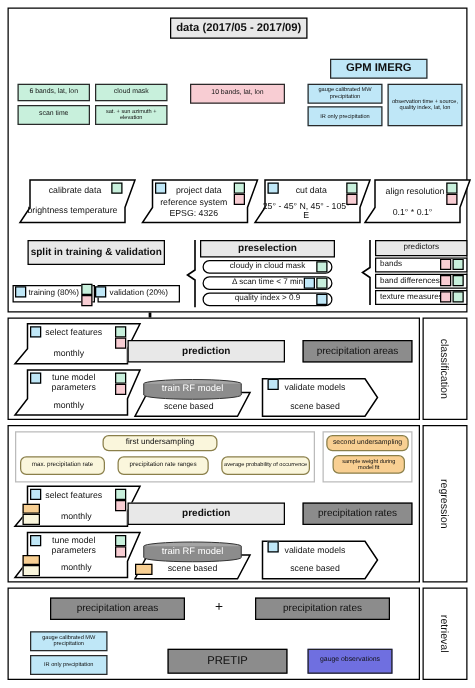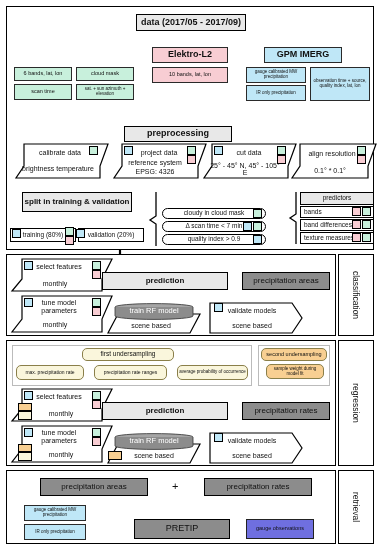--- a/index.html
+++ b/index.html
@@ -114,29 +114,27 @@
 
   <div class="sec" style="left:6px;top:6px;width:368px;height:244px;"></div>
 
   <div class="box grey bold t9" style="left:136px;top:14px;width:110px;height:17px;">data (2017/05 - 2017/09)</div>
 
   <div class="box grn t55" style="left:14px;top:67px;width:58px;height:14px;">6 bands, lat, lon</div>
   <div class="box grn t55" style="left:76px;top:67px;width:58px;height:14px;">cloud mask</div>
   <div class="box grn t55" style="left:14px;top:84px;width:58px;height:16px;">scan time</div>
   <div class="box grn t45" style="left:76px;top:84px;width:58px;height:16px;">sat. + sun azimuth + elevation</div>
 
-  <div class="box pnk bold t9" style="left:152px;top:47px;width:76px;height:16px;">Elektro-L2</div>
   <div class="box pnk t55" style="left:152px;top:67px;width:76px;height:16px;">10 bands, lat, lon</div>
 
   <div class="box blu bold t9" style="left:264px;top:47px;width:78px;height:16px;">GPM IMERG</div>
   <div class="box blu t45" style="left:246px;top:67px;width:60px;height:16px;">gauge calibrated MW precipitation</div>
   <div class="box blu t45" style="left:246px;top:85px;width:60px;height:16px;">IR only precipitation</div>
   <div class="box blu t45" style="left:310px;top:67px;width:60px;height:34px;">observation time + source, quality index, lat, lon</div>
 
-  <div class="box grey bold t9" style="left:124px;top:126px;width:108px;height:16px;">preprocessing</div>
 
   <div class="hexwrap" style="left:16px;top:144px;width:92px;height:34px;">
     <svg width="92" height="34" viewBox="0 0 92 34">
         <path d="M8,0 L92,0 L84,22 L84,34 L0,34 L8,22 Z" fill="#fff" stroke="#000" stroke-width="1.2"></path>
       </svg>
     <div class="hexlabel" style="left:4px;top:1px;width:80px;height:15px;">calibrate data</div>
     <div class="hexlabel" style="left:4px;top:17px;width:76px;height:16px;">brightness temperature</div>
     <div class="chip c-grn" style="left:73px;top:2px;"></div>
   </div>
 
@@ -186,20 +184,21 @@
     <div class="chip c-pnk" style="left:64px;top:28px;"></div>
     <div class="chip c-grn" style="left:74px;top:28px;"></div>
     <div class="chip c-pnk" style="left:64px;top:41px;"></div>
     <div class="chip c-grn" style="left:74px;top:41px;"></div>
   </div>
 
   <div style="position:absolute;left:148px;top:192px;width:124px;height:54px;">
     <svg width="124" height="54" style="position:absolute;left:0;top:0;">
         <path d="M8,0 L8,24 L2,28 L8,32 L8,54" stroke="#000" stroke-width="1.3" fill="none"></path>
       </svg>
+    <div class="box grey bold t8" style="left:12px;top:0px;width:108px;height:14px;">preselection</div>
     <div class="box white pill t65" style="left:14px;top:16px;width:104px;height:11px;">cloudy in cloud mask</div>
     <div class="box white pill t65" style="left:14px;top:29px;width:104px;height:11px;">Δ scan time &lt; 7 min</div>
     <div class="box white pill t65" style="left:14px;top:42px;width:104px;height:11px;">quality index &gt; 0.9</div>
     <div class="chip c-grn" style="left:105px;top:17px;"></div>
     <div class="chip c-blu" style="left:95px;top:30px;"></div>
     <div class="chip c-grn" style="left:105px;top:30px;"></div>
     <div class="chip c-blu" style="left:105px;top:43px;"></div>
   </div>
 
   <div class="box grey bold t8" style="left:22px;top:192px;width:110px;height:20px;">split in training &amp; validation</div>

